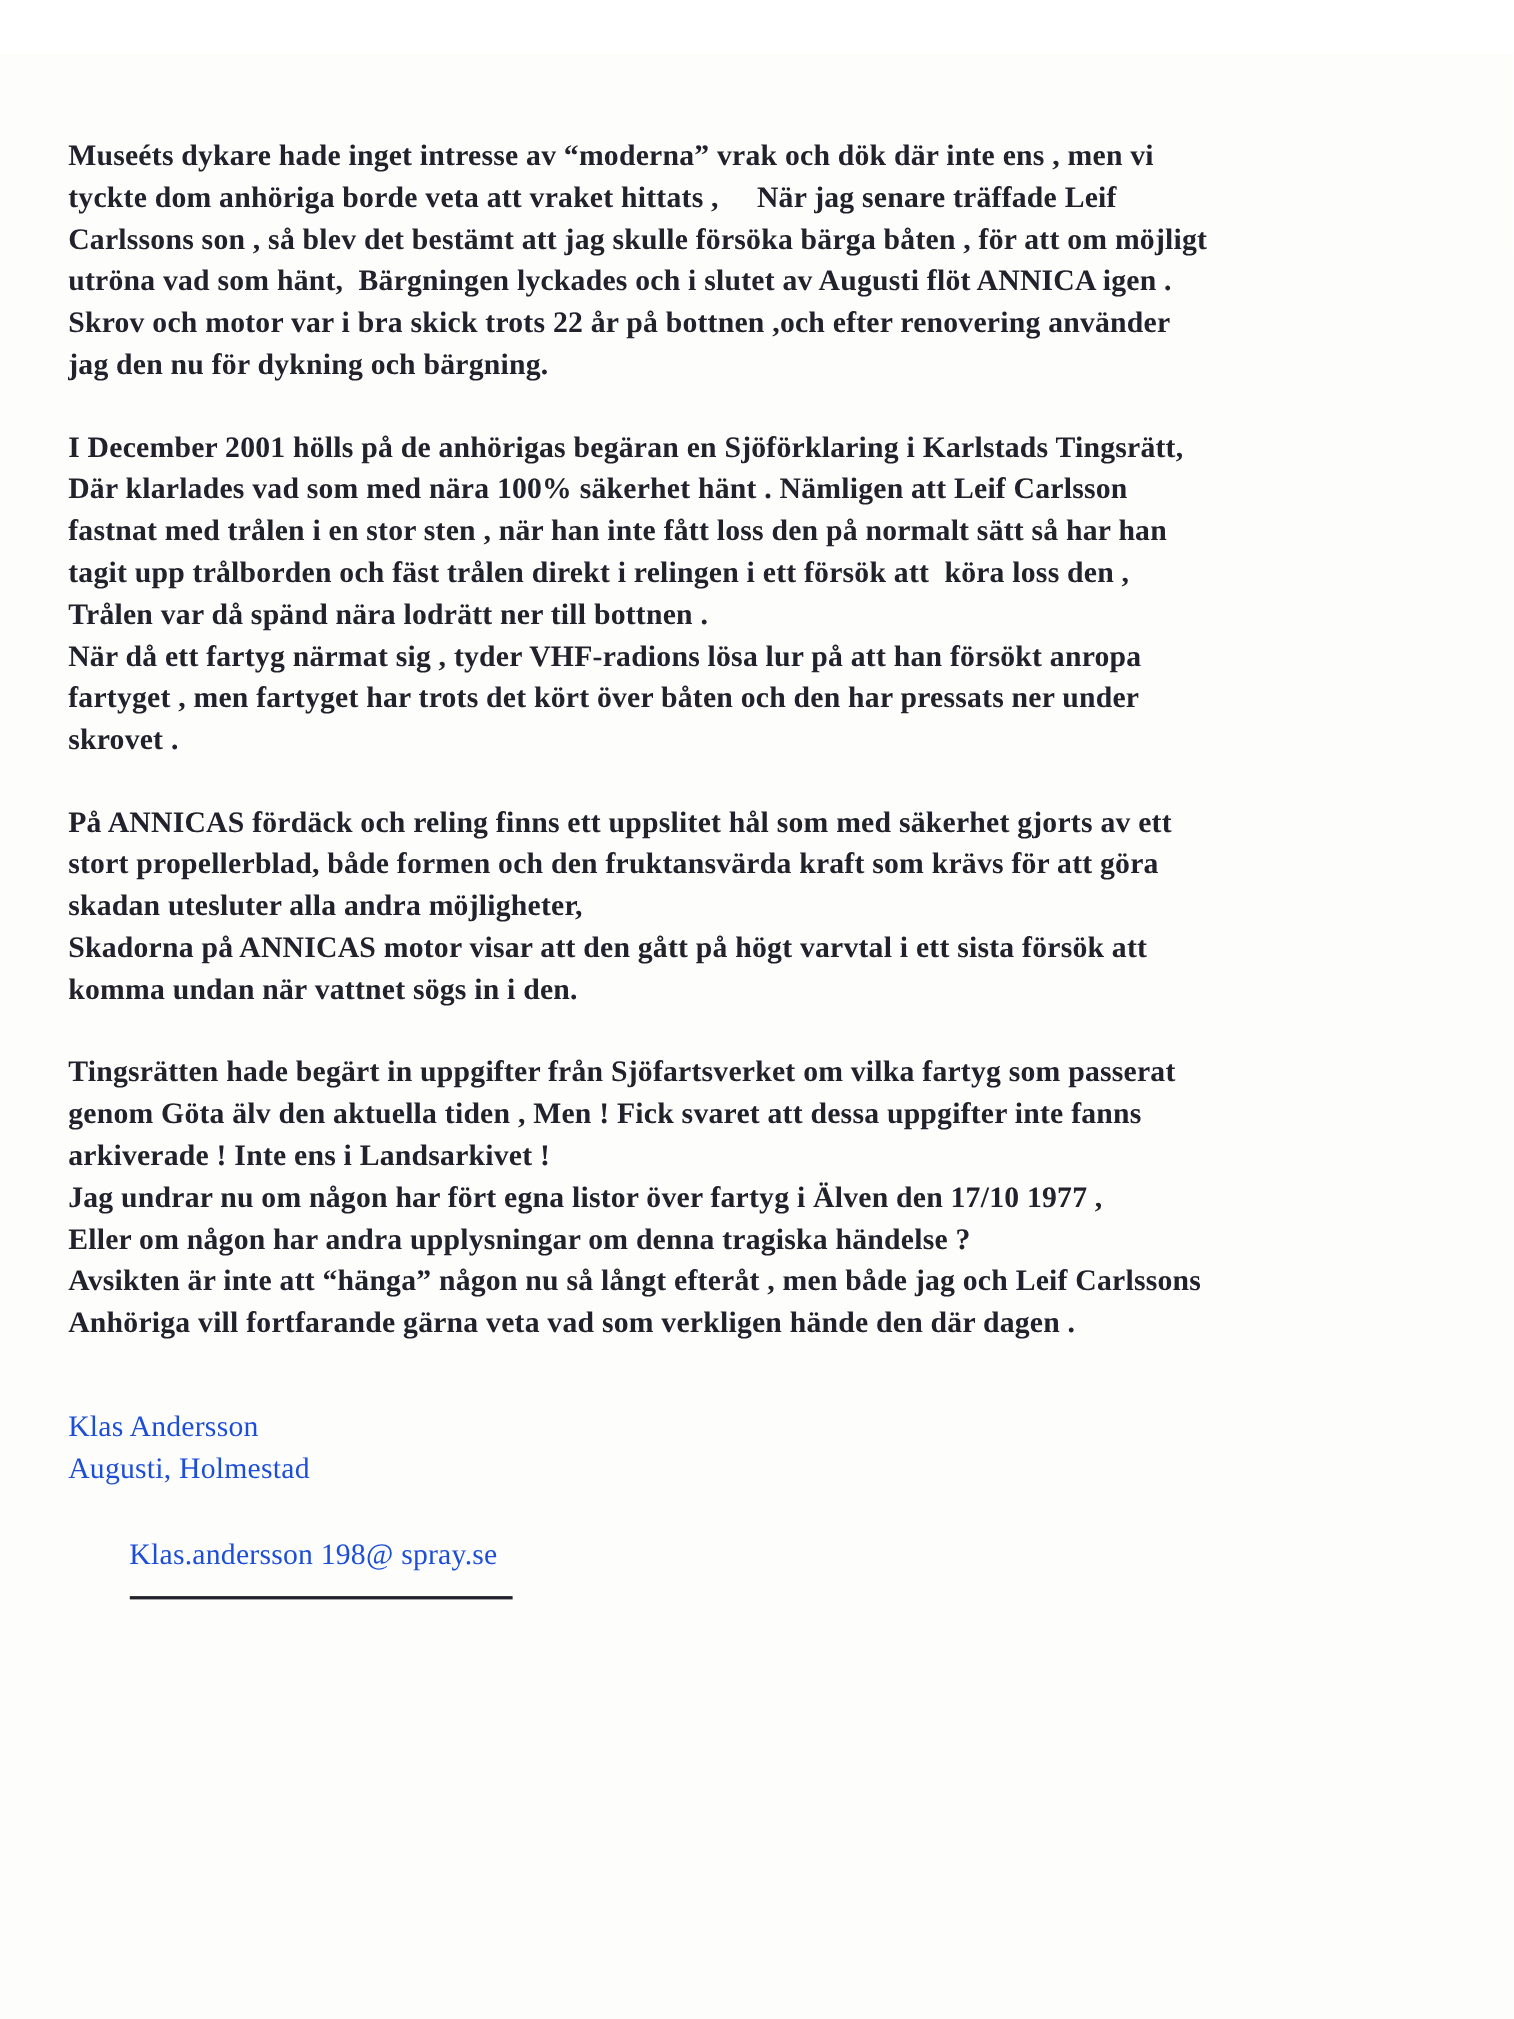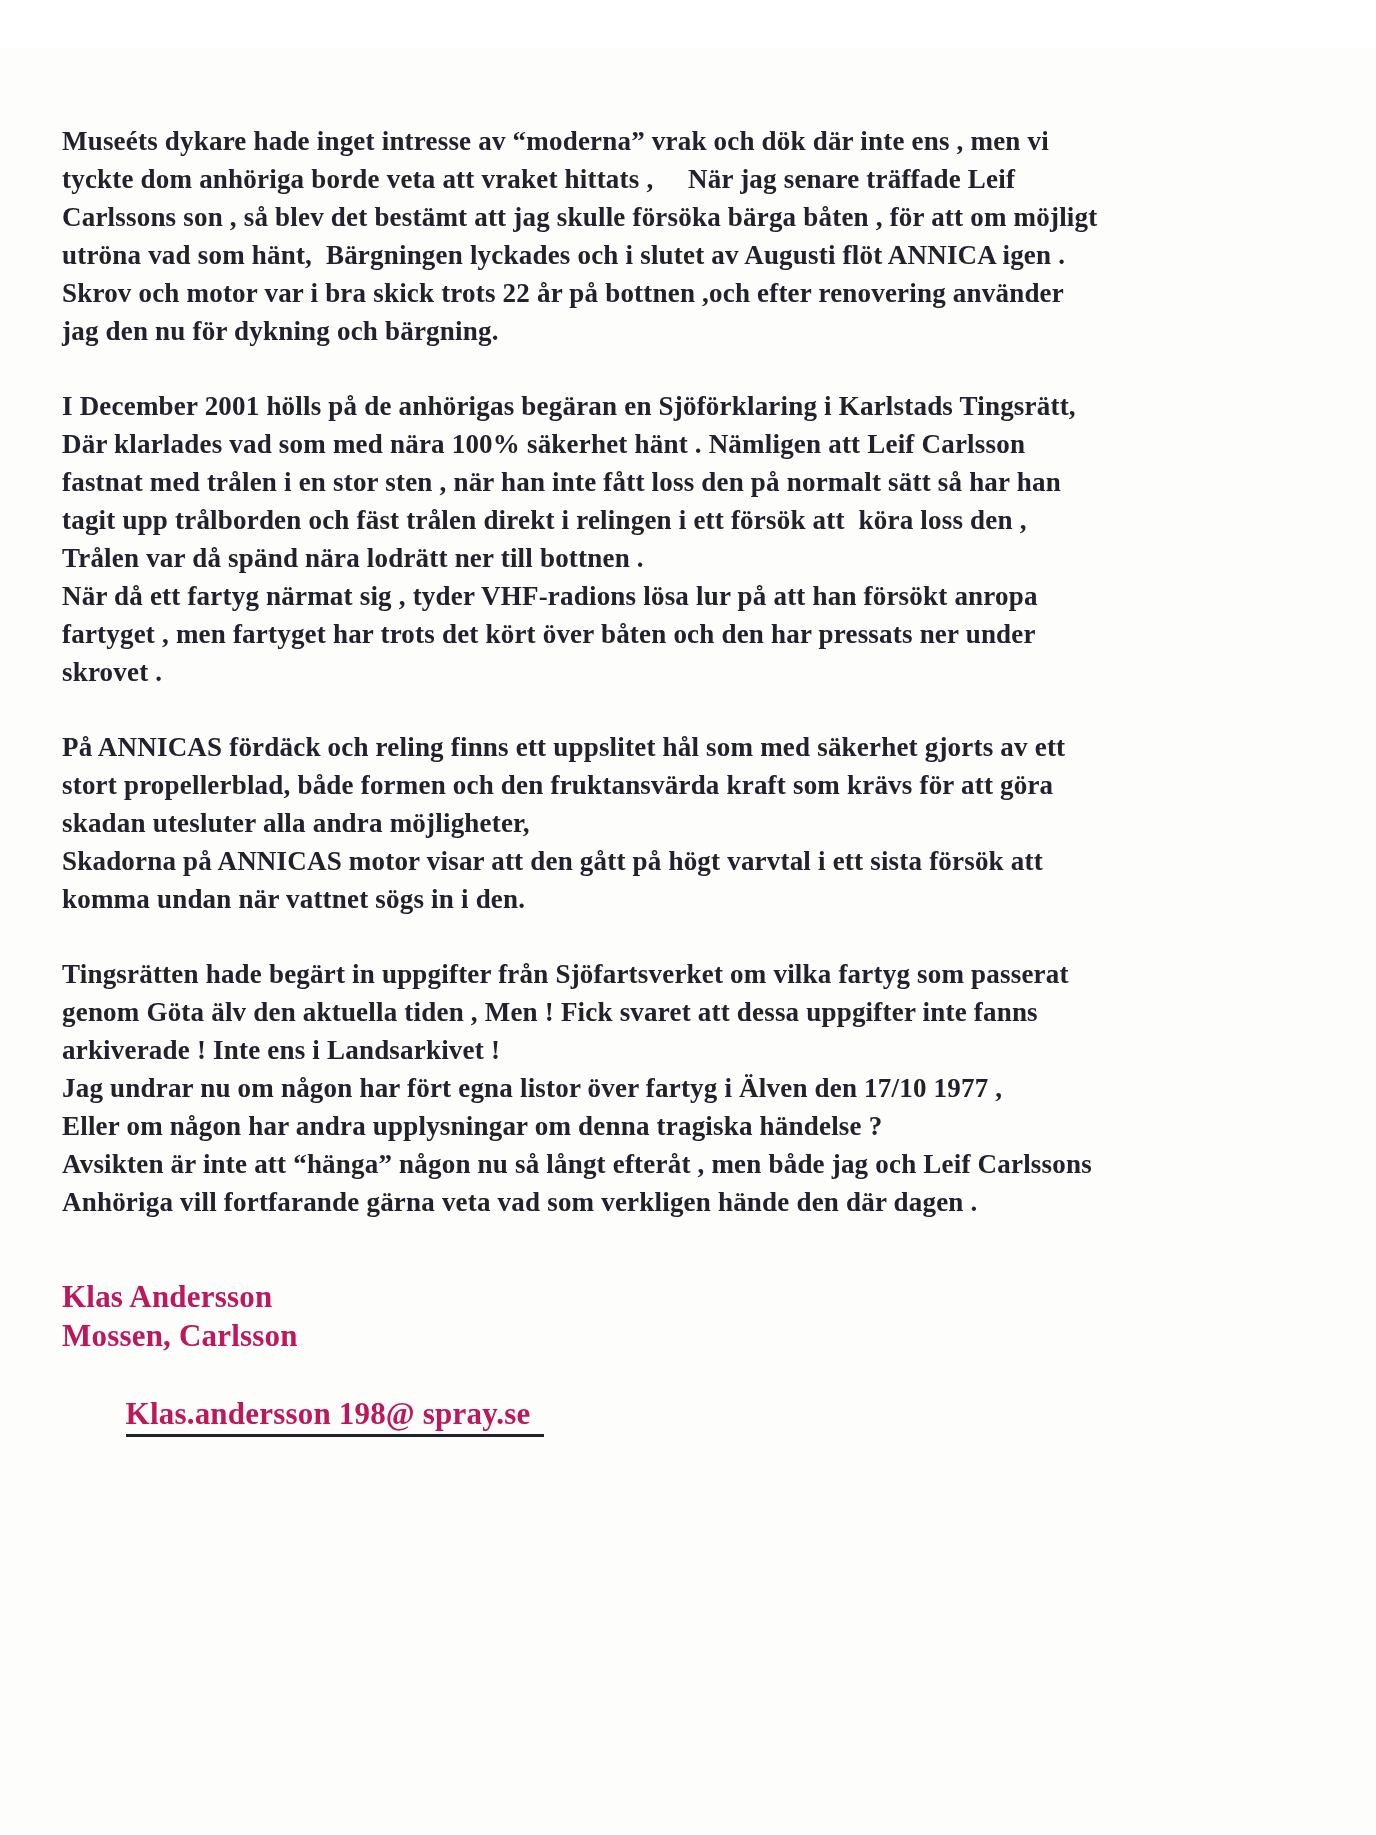--- a/index.html
+++ b/index.html
@@ -29,33 +29,33 @@
     line-height: 38px;
     color: #22222c;
     letter-spacing: 0.2px;
     white-space: pre-wrap;
     margin: 0 0 37px 0;
     text-rendering: optimizeLegibility;
   }
   .signature-block {
     margin-top: 56px;
     font-family: "Liberation Serif", "DejaVu Serif", serif;
-    font-weight: 700;
-    font-size: 31px;
+    font-weight: 400;
+    font-size: 27px;
     line-height: 39px;
-    color: #be185d;
+    color: #1d4ed8;
     letter-spacing: 0.2px;
   }
   .sig-line {
     white-space: pre-wrap;
   }
   .email-underline {
     display: inline-block;
     border-bottom: 3px solid #22222c;
-    padding-bottom: 1px;
+    padding-bottom: 18px;
     padding-right: 14px;
   }
 </style>
 </head>
 <body>
 
 <div class="page">
   <div class="letter-body">
 
     <p class="para">Museéts dykare hade inget intresse av “moderna” vrak och dök där inte ens , men vi
@@ -83,20 +83,20 @@
     <p class="para">Tingsrätten hade begärt in uppgifter från Sjöfartsverket om vilka fartyg som passerat
 genom Göta älv den aktuella tiden , Men ! Fick svaret att dessa uppgifter inte fanns
 arkiverade ! Inte ens i Landsarkivet !
 Jag undrar nu om någon har fört egna listor över fartyg i Älven den 17/10 1977 ,
 Eller om någon har andra upplysningar om denna tragiska händelse ?
 Avsikten är inte att “hänga” någon nu så långt efteråt , men både jag och Leif Carlssons
 Anhöriga vill fortfarande gärna veta vad som verkligen hände den där dagen .</p>
 
     <div class="signature-block">
       <div class="sig-line">Klas Andersson</div>
-      <div class="sig-line">Mossen, Carlsson</div>
+      <div class="sig-line">Augusti, Holmestad</div>
       <div class="sig-line">
         <span class="email-underline">Klas.andersson 198@ spray.se</span>
       </div>
     </div>
 
   </div>
 </div>
 
 </body></html>

